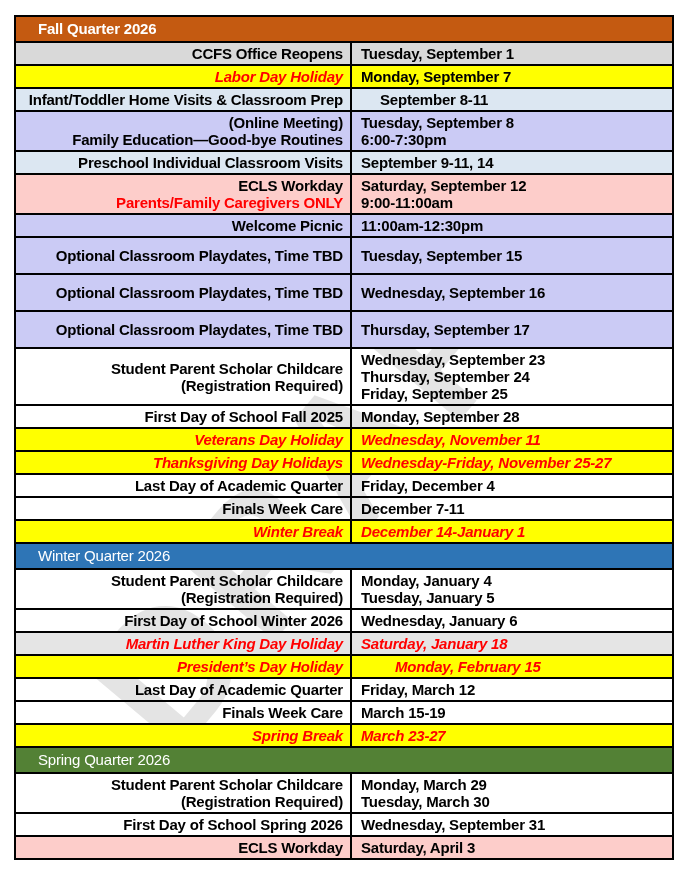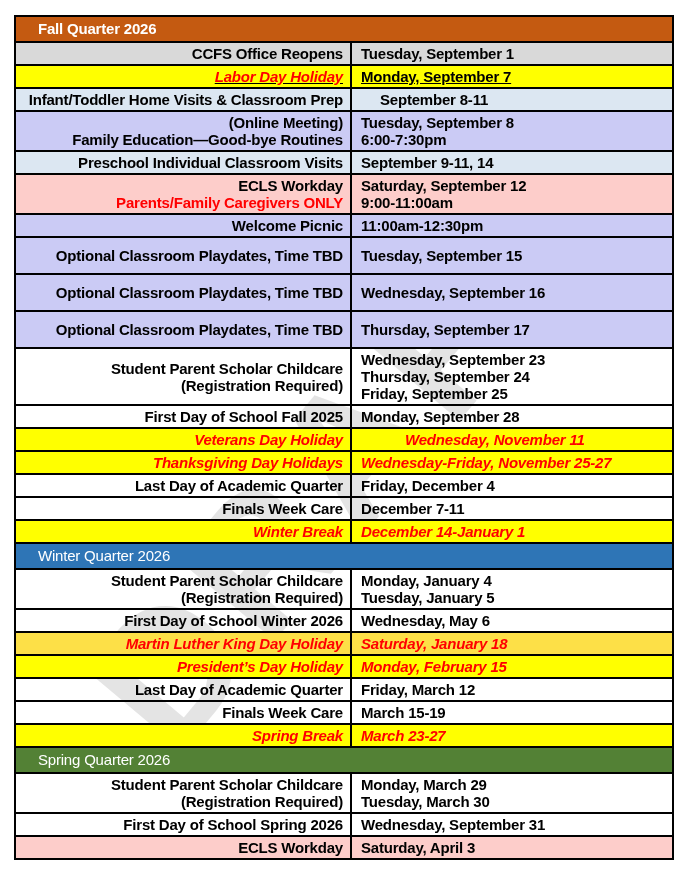--- a/index.html
+++ b/index.html
@@ -85,21 +85,21 @@
 <div class="cal">
     <div class="section-header" style="background: rgb(196, 90, 17); font-weight: 700;">Fall Quarter 2026</div>
     <div class="row" style="background: rgb(217, 217, 217);">
       <div class="cell event">
         <span class="line">CCFS Office Reopens</span>
       </div>
       <div class="cell date">
         <span class="line">Tuesday, September 1</span>
       </div>
     </div>
-    <div class="row" style="background: rgb(255, 255, 0); text-decoration: underline;">
+    <div class="row" style="background: rgb(255, 255, 0);">
       <div class="cell event">
         <span class="line emph-holiday">Labor Day Holiday</span>
       </div>
       <div class="cell date">
         <span class="line">Monday, September 7</span>
       </div>
     </div>
     <div class="row" style="background: rgb(220, 231, 242); gap: 19px;">
       <div class="cell event">
         <span class="line">Infant/Toddler Home Visits &amp; Classroom Prep</span>
@@ -180,21 +180,21 @@
       </div>
     </div>
     <div class="row">
       <div class="cell event">
         <span class="line">First Day of School Fall 2025</span>
       </div>
       <div class="cell date">
         <span class="line">Monday, September 28</span>
       </div>
     </div>
-    <div class="row" style="background: rgb(255, 255, 0); gap: 44px;">
+    <div class="row" style="background: rgb(255, 255, 0);">
       <div class="cell event">
         <span class="line emph-holiday">Veterans Day Holiday</span>
       </div>
       <div class="cell date">
         <span class="line emph-holiday">Wednesday, November 11</span>
       </div>
     </div>
     <div class="row" style="background: rgb(255, 255, 0);">
       <div class="cell event">
         <span class="line emph-holiday">Thanksgiving Day Holidays</span>
@@ -236,32 +236,32 @@
       <div class="cell date">
         <span class="line">Monday, January 4</span>
         <span class="line">Tuesday, January 5</span>
       </div>
     </div>
     <div class="row">
       <div class="cell event">
         <span class="line">First Day of School Winter 2026</span>
       </div>
       <div class="cell date">
-        <span class="line">Wednesday, May 6</span>
-      </div>
-    </div>
-    <div class="row" style="background: #fde047;">
+        <span class="line">Wednesday, January 6</span>
+      </div>
+    </div>
+    <div class="row" style="background: #e5e5e5;">
       <div class="cell event">
         <span class="line emph-holiday">Martin Luther King Day Holiday</span>
       </div>
       <div class="cell date">
         <span class="line emph-holiday">Saturday, January 18</span>
       </div>
     </div>
-    <div class="row" style="background: rgb(255, 255, 0);">
+    <div class="row" style="background: rgb(255, 255, 0); gap: 34px;">
       <div class="cell event">
         <span class="line emph-holiday">President’s Day Holiday</span>
       </div>
       <div class="cell date">
         <span class="line emph-holiday">Monday, February 15</span>
       </div>
     </div>
     <div class="row">
       <div class="cell event">
         <span class="line">Last Day of Academic Quarter</span>

